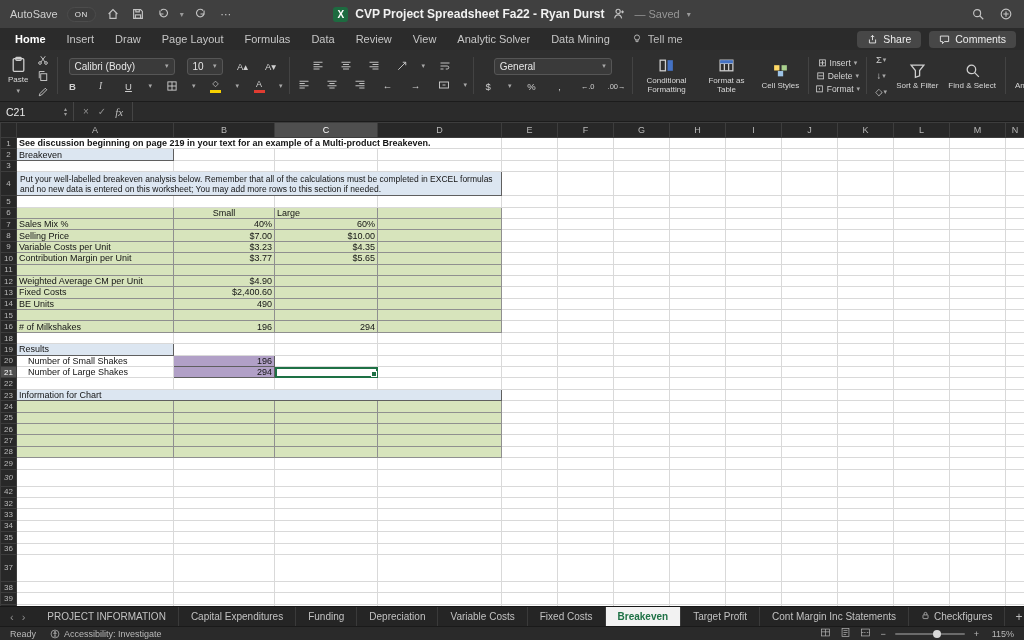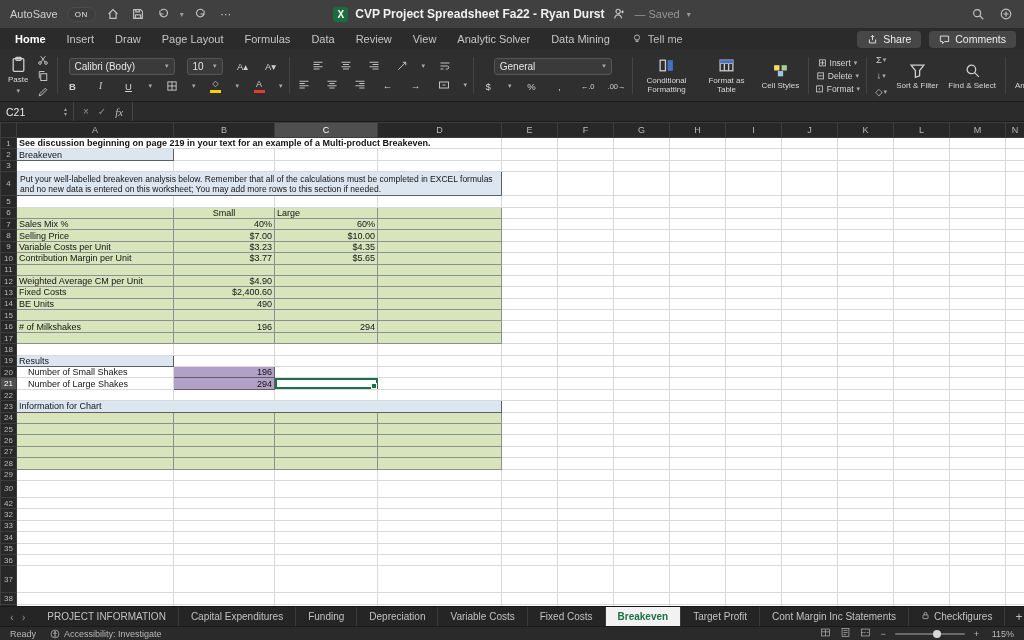--- a/index.html
+++ b/index.html
@@ -794,37 +794,20 @@
             <td class="cell" colspan="1"></td>
             <td class="cell" colspan="1"></td>
             <td class="cell" colspan="1"></td>
             <td class="cell" colspan="1"></td>
             <td class="cell" colspan="1"></td>
             <td class="cell" colspan="1"></td>
             <td class="cell" colspan="1"></td>
             <td class="cell" colspan="1"></td>
           </tr>
           <tr style="height: 11.4px;">
-            <th class="rowh">17</th>
-            <td class="cell green" colspan="1"></td>
-            <td class="cell green" colspan="1"></td>
-            <td class="cell green" colspan="1"></td>
-            <td class="cell green" colspan="1"></td>
-            <td class="cell" colspan="1"></td>
-            <td class="cell" colspan="1"></td>
-            <td class="cell" colspan="1"></td>
-            <td class="cell" colspan="1"></td>
-            <td class="cell" colspan="1"></td>
-            <td class="cell" colspan="1"></td>
-            <td class="cell" colspan="1"></td>
-            <td class="cell" colspan="1"></td>
-            <td class="cell" colspan="1"></td>
-            <td class="cell" colspan="1"></td>
-          </tr>
-          <tr style="height: 11.4px;">
             <th class="rowh">18</th>
             <td class="cell" colspan="1"></td>
             <td class="cell" colspan="1"></td>
             <td class="cell" colspan="1"></td>
             <td class="cell" colspan="1"></td>
             <td class="cell" colspan="1"></td>
             <td class="cell" colspan="1"></td>
             <td class="cell" colspan="1"></td>
             <td class="cell" colspan="1"></td>
             <td class="cell" colspan="1"></td>

